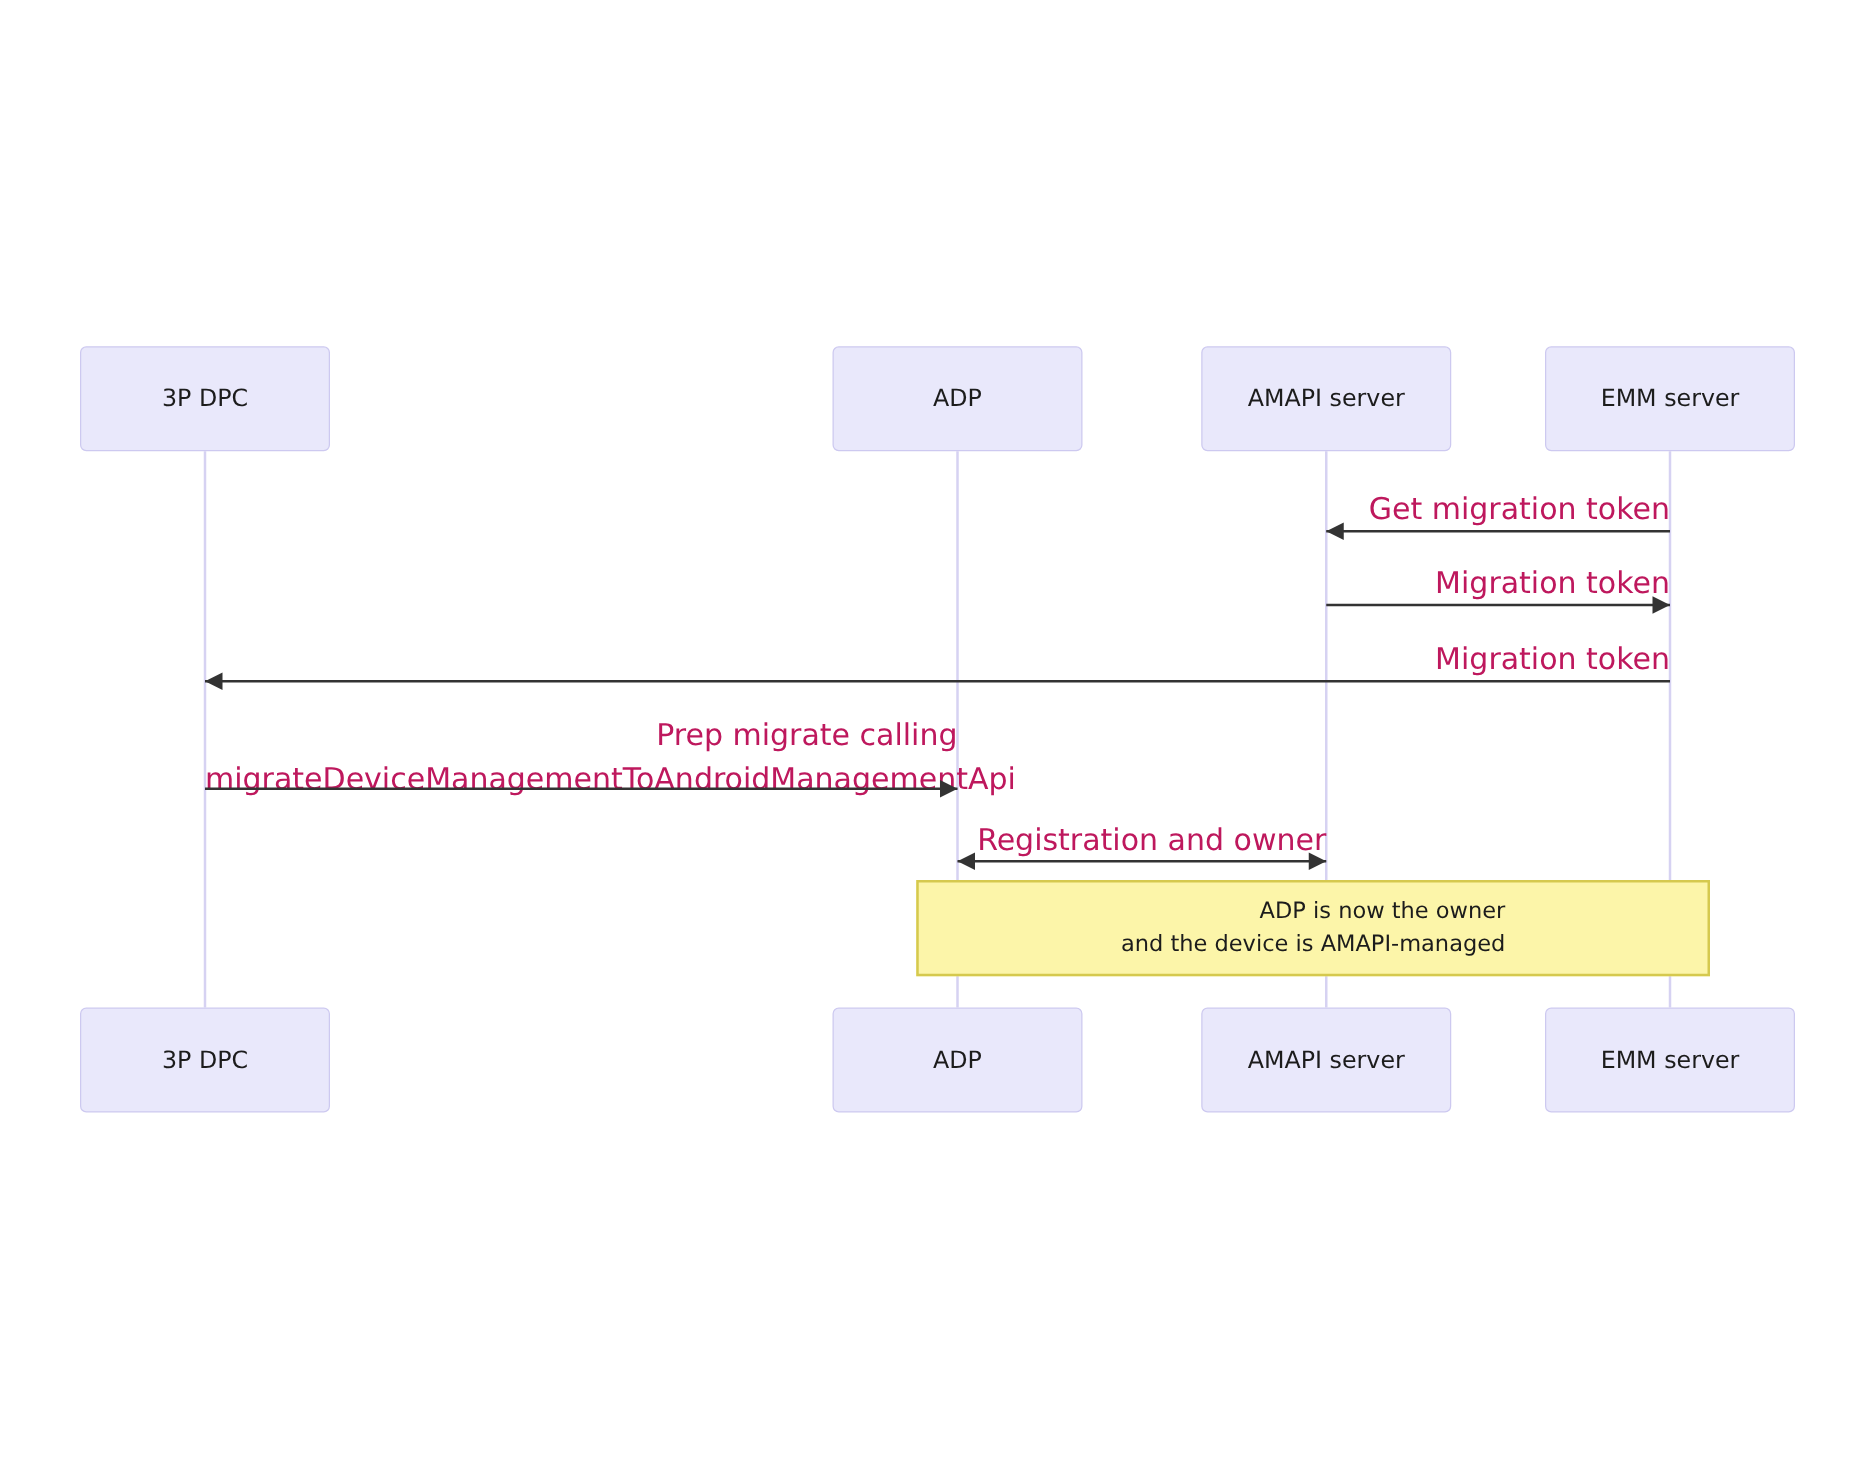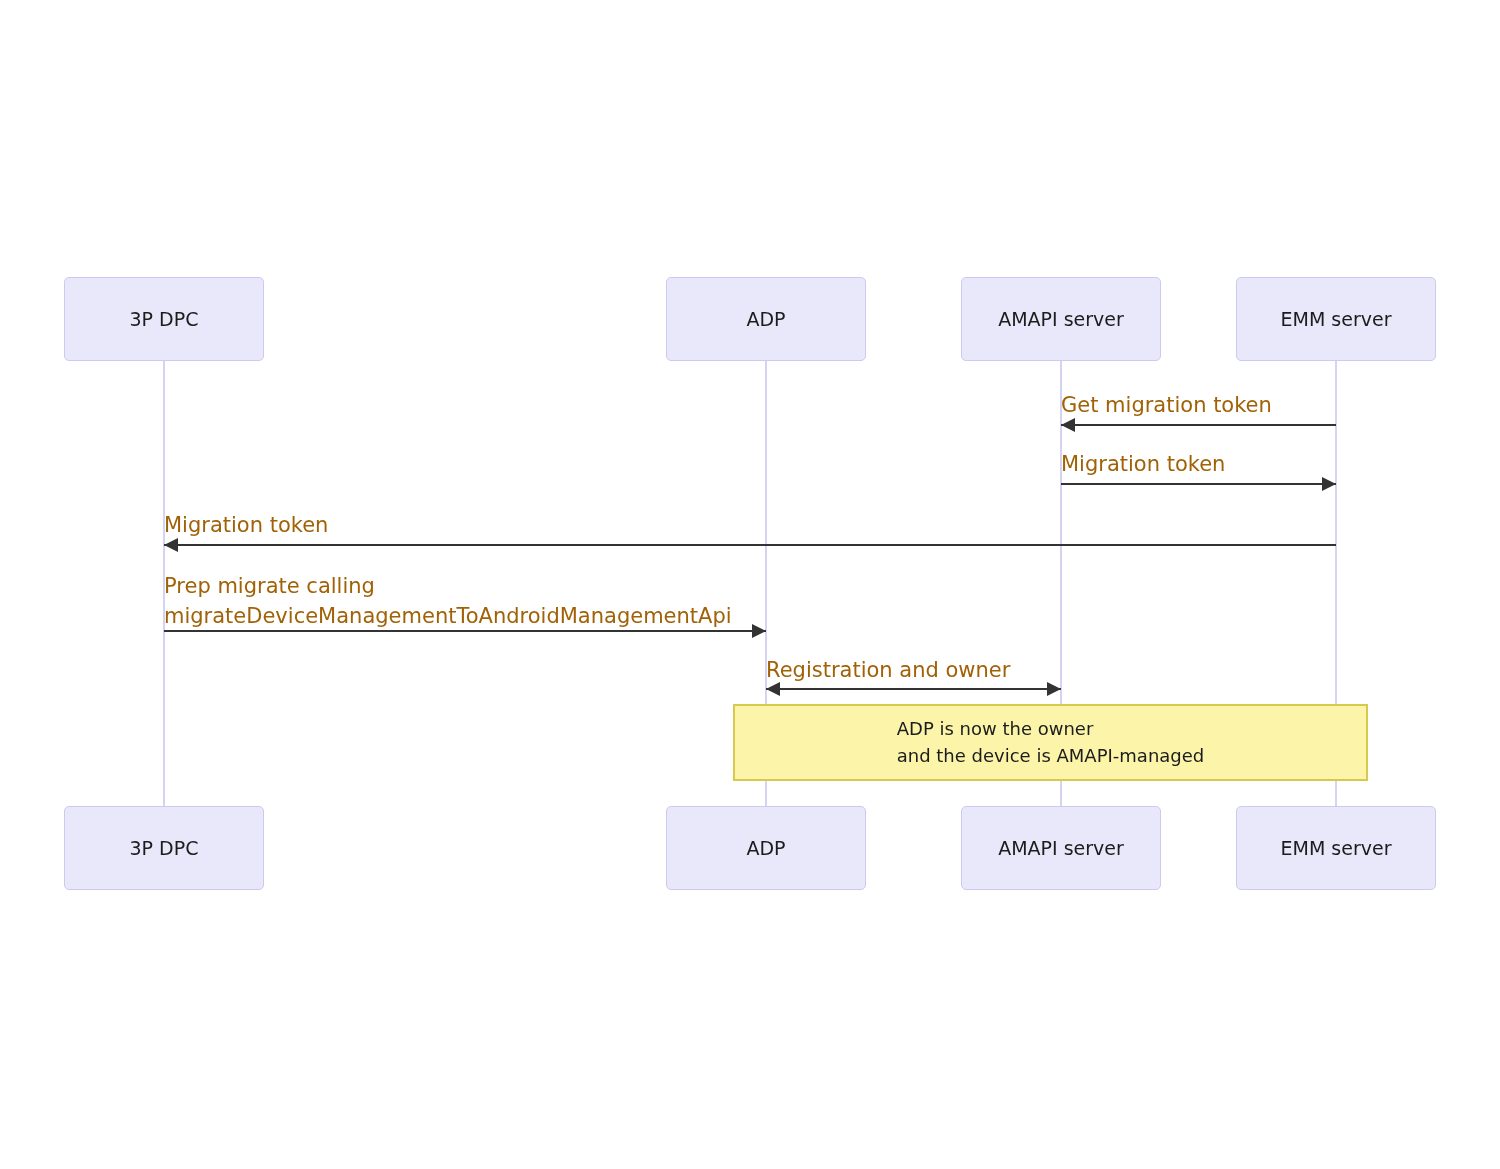--- a/index.html
+++ b/index.html
@@ -54,40 +54,40 @@
     border-bottom: 7px solid transparent;
   }
   .arrowhead.right {
     border-left: 14px solid #333333;
   }
   .arrowhead.left {
     border-right: 14px solid #333333;
   }
   .msg-label {
     position: absolute;
-    font-size: 21px;
-    color: #a16207;
-    text-align: left;
+    font-size: 24px;
+    color: #be185d;
+    text-align: right;
     line-height: 1.45;
     white-space: pre;
     font-family: "DejaVu Sans", sans-serif;
   }
   .note-box {
     position: absolute;
     box-sizing: border-box;
     background: #fcf5a9;
     border: 2px solid #d5c94e;
     display: flex;
     align-items: center;
     justify-content: center;
   }
   .note-text {
     font-size: 18px;
     color: #1c1c1c;
-    text-align: left;
+    text-align: right;
     line-height: 1.45;
     white-space: pre-line;
     font-family: "DejaVu Sans", sans-serif;
   }
 </style>
 </head>
 <body>
 
 <div id="diagram-root">
 

